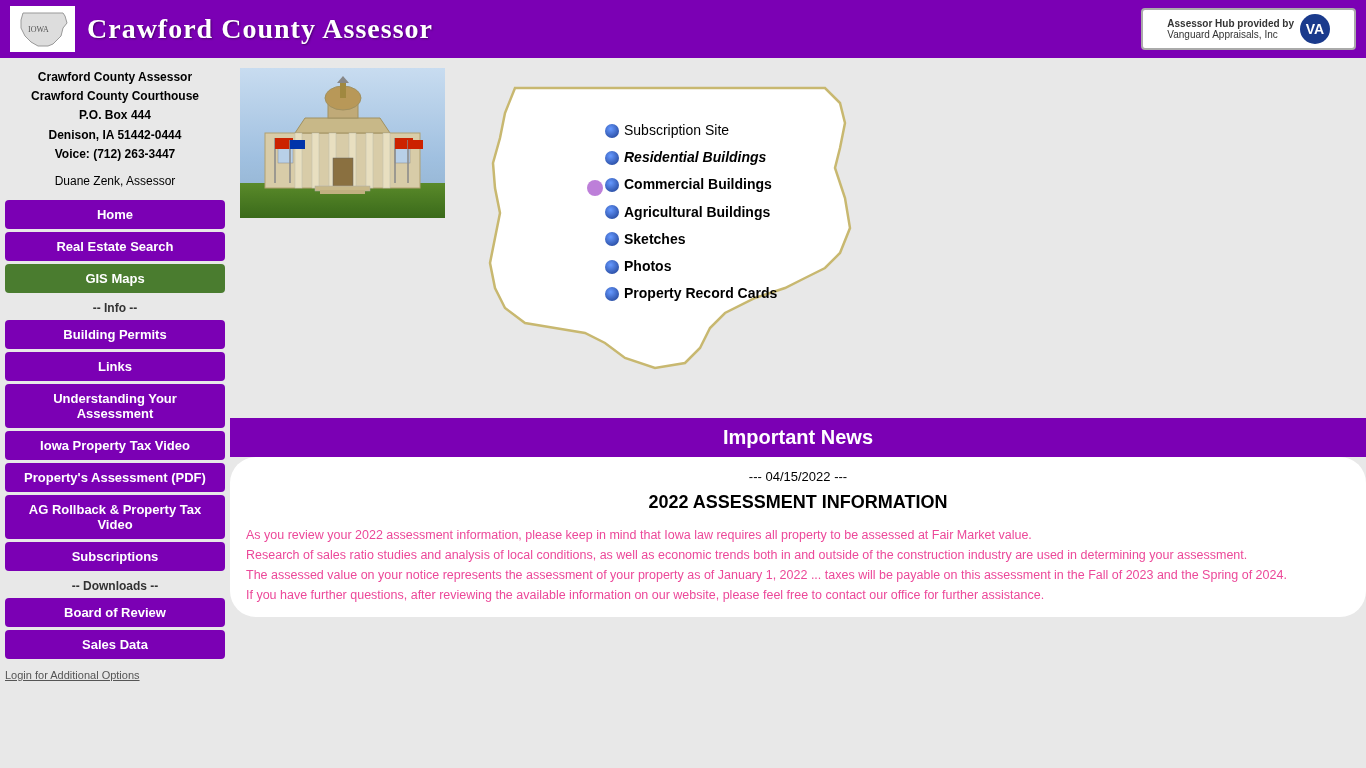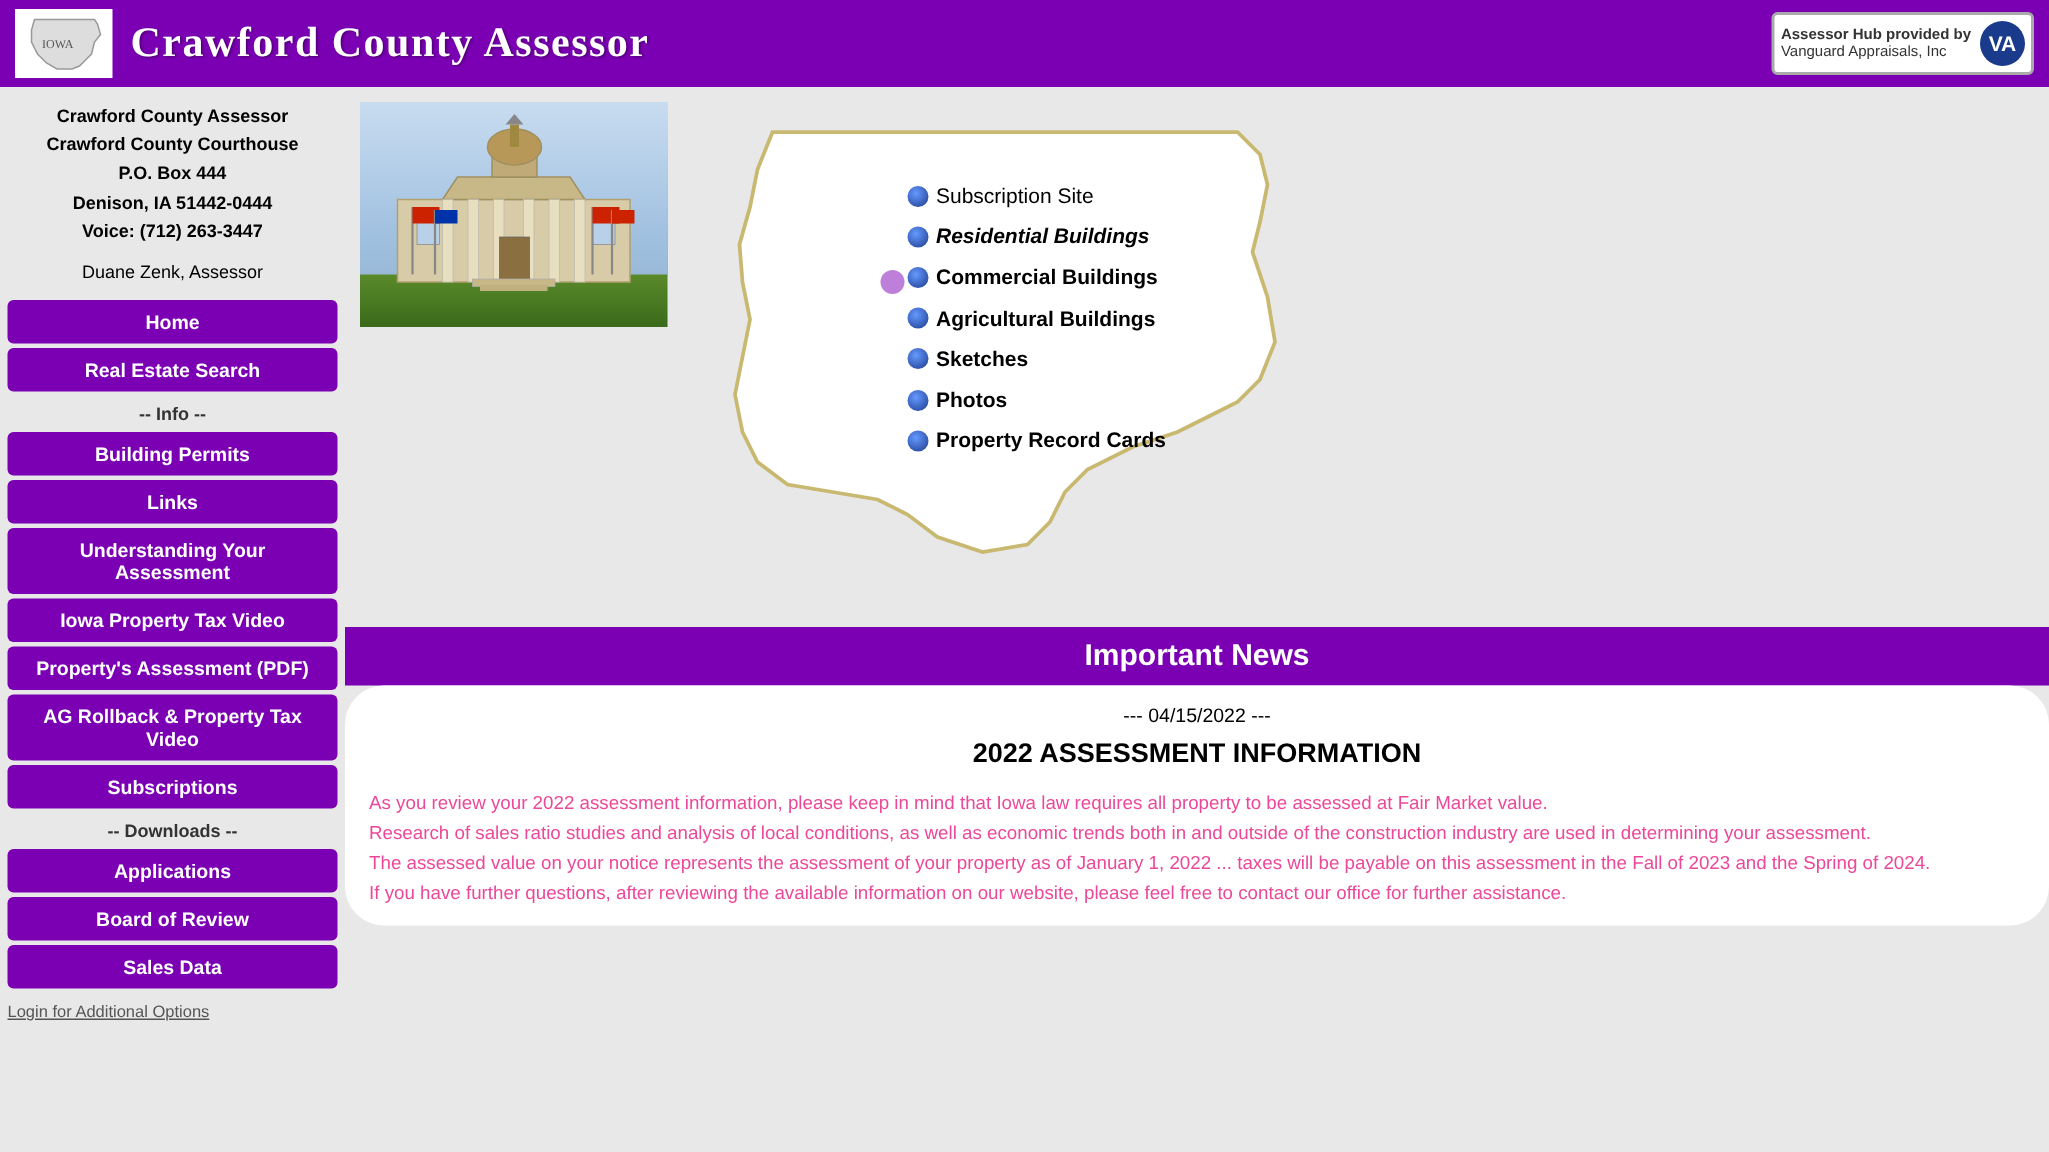--- a/index.html
+++ b/index.html
@@ -29,21 +29,21 @@
       font-weight: bold;
       font-family: 'Times New Roman', serif;
       letter-spacing: 1px;
       text-shadow: 1px 1px 2px rgba(0,0,0,0.4);
       flex: 1;
     }
     #header-badge {
       background: white;
       border: 2px solid #aaa;
       border-radius: 4px;
-      padding: 4px 4px;
+      padding: 4px 24px;
       font-size: 11px;
       color: #333;
       display: flex;
       align-items: center;
       gap: 6px;
     }
     #vanguard-logo {
       width: 30px;
       height: 30px;
       border-radius: 50%;
@@ -238,36 +238,36 @@
       <div>Crawford County Courthouse</div>
       <div>P.O. Box 444</div>
       <div>Denison, IA 51442-0444</div>
       <div>Voice: (712) 263-3447</div>
     </div>
     <div class="sidebar-assessor">Duane Zenk, Assessor</div>
 
     <div id="nav-buttons">
         <button class="nav-btn">Home</button>
         <button class="nav-btn">Real Estate Search</button>
+        <button class="nav-btn active">GIS Maps</button>
       </div>
 
     <div class="nav-section-label">-- Info --</div>
     <div id="info-buttons">
         <button class="nav-btn">Building Permits</button>
         <button class="nav-btn">Links</button>
         <button class="nav-btn">Understanding Your Assessment</button>
         <button class="nav-btn">Iowa Property Tax Video</button>
         <button class="nav-btn">Property's Assessment (PDF)</button>
         <button class="nav-btn">AG Rollback &amp; Property Tax Video</button>
         <button class="nav-btn">Subscriptions</button>
       </div>
 
     <div class="nav-section-label">-- Downloads --</div>
     <div id="download-buttons">
-        <button class="nav-btn">Applications</button>
         <button class="nav-btn">Board of Review</button>
         <button class="nav-btn">Sales Data</button>
       </div>
 
     <div class="sidebar-extra" style="cursor:pointer; text-decoration:underline; color:#555;">Login for Additional Options</div>
   </div>
 
   <div id="content">
     <div id="top-section">
 

